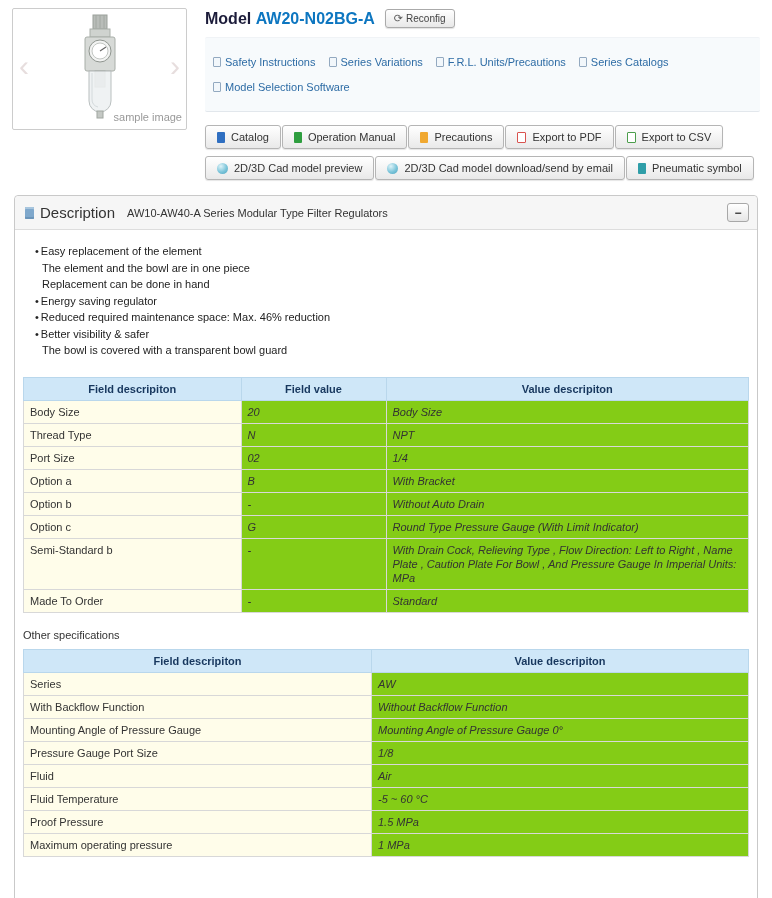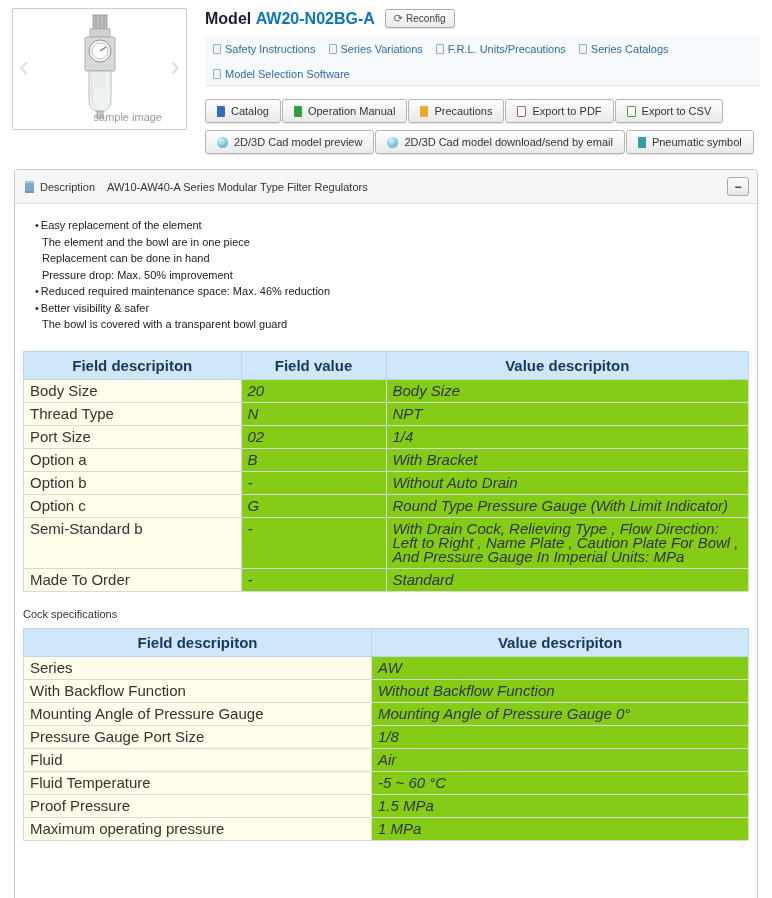--- a/index.html
+++ b/index.html
@@ -6,35 +6,35 @@
   html,body { background:#fff; font-family:"Liberation Sans", sans-serif; color:#333; }
   body { width:772px; height:898px; overflow:hidden; }
 
   
   .top-section { display:flex; padding:8px 12px 0 12px; gap:18px; }
   .image-box { width:175px; height:122px; border:1px solid #ccc; border-radius:2px;
                position:relative; background:#fff; flex:0 0 auto; }
   .image-box .chev { position:absolute; top:50%; transform:translateY(-60%);
                      font-size:30px; color:#e7dede; line-height:1; cursor:pointer; user-select:none; }
   .chev.prev { left:6px; } .chev.next { right:6px; }
-  .sample-caption { position:absolute; right:24px; bottom:6px; font-size:11px; color:#999; }
+  .sample-caption { position:absolute; right:4px; bottom:6px; font-size:11px; color:#999; }
   .device-wrap { position:absolute; left:50%; top:4px; transform:translateX(-50%); }
 
   .head-col { flex:1 1 auto; min-width:0; }
   .model-row { display:flex; align-items:flex-end; gap:10px; margin-top:1px; }
   .model-label { font-size:16px; font-weight:bold; color:#1c1c3a; }
   .model-number { font-size:16px; font-weight:bold; color:#0d76c0; }
   .reconfig-btn { font-size:10px; color:#444; padding:2px 8px; border:1px solid #aaa;
                   border-radius:3px; background:linear-gradient(#fff,#e8e8e8);
                   box-shadow:0 1px 1px rgba(0,0,0,.12); cursor:pointer; display:inline-flex;
                   align-items:center; gap:3px; }
   .reconfig-glyph { font-size:11px; color:#555; }
 
   .links-strip { margin-top:9px; background:#f7fafc; border-bottom:1px solid #e2e7ec;
-                 border-top:1px solid #f0f3f6; padding:5px 8px; display:flex; gap:13px;
+                 border-top:1px solid #f0f3f6; padding:18px 8px; display:flex; gap:13px;
                  flex-wrap:wrap; border-radius:2px; }
   .doc-link { display:inline-flex; align-items:center; gap:4px; font-size:11px;
               color:#2e6ca5; text-decoration:none; cursor:pointer; white-space:nowrap; }
   .doc-link-icon { display:inline-block; width:8px; height:10px; border:1px solid #93a9c0;
                    background:#f2f7fb; border-radius:1px; }
 
   .btn-rows { margin-top:13px; }
   .btn-row { display:flex; gap:1px; margin-bottom:7px; flex-wrap:wrap; }
   .action-btn { display:inline-flex; align-items:center; gap:6px; font-size:11px; color:#333;
                 padding:5px 11px; border:1px solid #b5b5b5; border-radius:3px;
@@ -48,33 +48,33 @@
                  background:radial-gradient(circle at 35% 30%, #dff3f8, #7cc5da 55%, #4da4bf); }
 
   
   .desc-panel { margin:8px 14px 0 14px; border:1px solid #c9c9c9; border-radius:4px;
                 background:#fff; height:737px; overflow:hidden; }
   .desc-header { display:flex; align-items:center; padding:7px 8px; background:#f6f6f6;
                  border-bottom:1px solid #ddd; border-radius:4px 4px 0 0; }
   .desc-doc-icon { display:inline-block; width:9px; height:12px; background:#7fa8cc;
                    border-radius:1px; margin:0 6px 0 2px;
                    box-shadow:inset 0 2px 0 #a8c6de, inset 0 -2px 0 #6b95ba; }
-  .desc-title-label { font-size:11px; color:#333; font-weight:normal; }
+  .desc-title-label { font-size:15px; color:#333; font-weight:normal; }
   .desc-series-title { font-size:11px; color:#333; margin-left:12px; }
   .collapse-btn { margin-left:auto; width:22px; height:19px; border:1px solid #a8a8a8;
                   border-radius:3px; background:linear-gradient(#fff,#e6e6e6); color:#333;
                   font-size:12px; line-height:16px; text-align:center; cursor:pointer;
                   font-weight:bold; }
 
   .bullets { padding:13px 20px 10px 20px; font-size:11px; color:#222; line-height:16.5px; }
   .bullet-main::before { content:"\2022"; margin-right:2px; }
   .bullet-sub { padding-left:7px; }
 
   table { border-collapse:collapse; width:calc(100% - 16px); margin:8px 18px 0 8px;
-          font-size:15px; table-layout:fixed; }
+          font-size:11px; table-layout:fixed; }
   th { background:#cfe7f8; color:#17375e; font-weight:bold; text-align:center;
        border:1px solid #b9d7ec; padding:5px 6px; }
   td { border:1px solid #d8d8d8; padding:4px 6px; vertical-align:top; line-height:14px;
        overflow-wrap:break-word; }
   td.field-cell { background:#fffdea; }
   td.value-cell { background:#84cc16;font-style:italic; }
   #config-table th:nth-child(1), #config-table td:nth-child(1) { width:30%; }
   #config-table th:nth-child(2), #config-table td:nth-child(2) { width:20%; }
   #config-table th:nth-child(3), #config-table td:nth-child(3) { width:50%; }
   #specs-table th:nth-child(1), #specs-table td:nth-child(1) { width:48%; }
@@ -191,21 +191,21 @@
     <span class="desc-doc-icon"></span>
     <span class="desc-title-label">Description</span>
     <span class="desc-series-title">AW10-AW40-A Series Modular Type Filter Regulators</span>
     <button class="collapse-btn">−</button>
   </div>
 
   <div class="bullets" id="bullet-list">
       <div class="bullet-main">Easy replacement of the element</div>
       <div class="bullet-sub">The element and the bowl are in one piece</div>
       <div class="bullet-sub">Replacement can be done in hand</div>
-      <div class="bullet-sub">Pressure drop: Max. 50% improvement</div>
+      <div class="bullet-main">Energy saving regulator</div>
       <div class="bullet-main">Reduced required maintenance space: Max. 46% reduction</div>
       <div class="bullet-main">Better visibility &amp; safer</div>
       <div class="bullet-sub">The bowl is covered with a transparent bowl guard</div>
     </div>
 
   <table id="config-table">
     <thead>
         <tr>
           <th>Field descripiton</th>
           <th>Field value</th>
@@ -249,21 +249,21 @@
           <td class="value-cell">With Drain Cock, Relieving Type ,  Flow Direction: Left to Right ,  Name Plate ,  Caution Plate For Bowl ,  And Pressure Gauge In Imperial Units: MPa</td>
         </tr>
         <tr>
           <td class="field-cell">Made To Order</td>
           <td class="value-cell">-</td>
           <td class="value-cell">Standard</td>
         </tr>
       </tbody>
   </table>
 
-  <div class="other-specs-label">Cock specifications</div>
+  <div class="other-specs-label">Other specifications</div>
 
   <table id="specs-table">
     <thead>
         <tr>
           <th>Field descripiton</th>
           <th>Value descripiton</th>
         </tr>
       </thead>
     <tbody>
         <tr>

